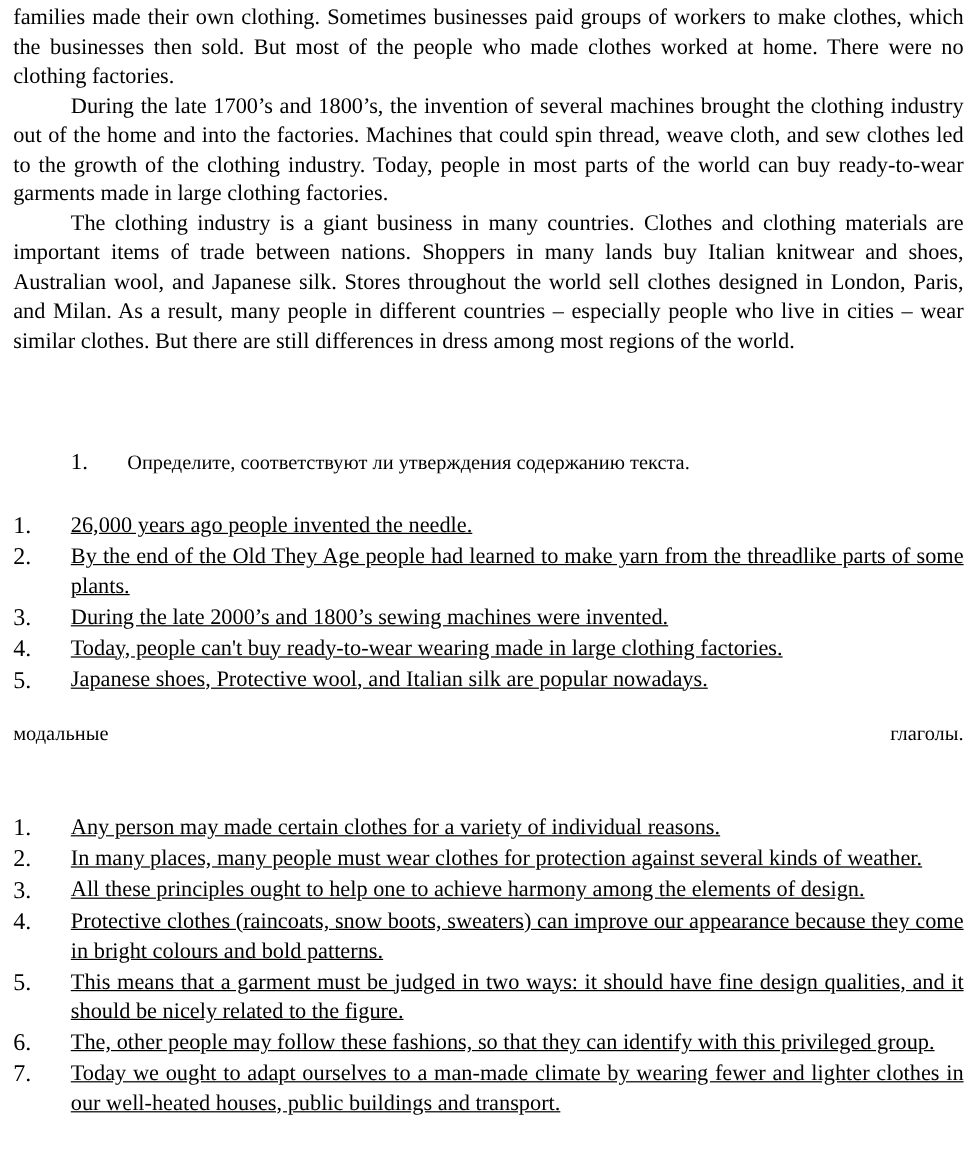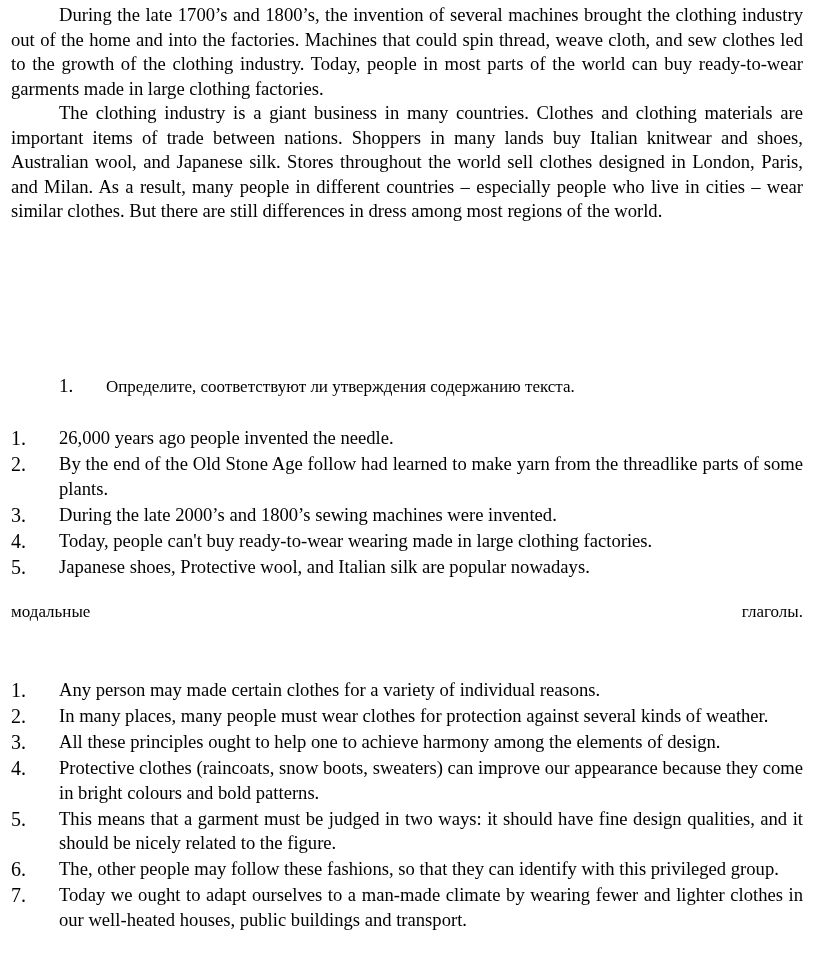--- a/index.html
+++ b/index.html
@@ -20,42 +20,43 @@
   .task-head .num { display: inline-block; width: 47px; font-size: 19px; }
   .task1 { top: 371px; padding-left: 48px; }
   .task2 { top: 597px; text-align: justify; text-align-last: justify; }
   .task2 .line1 { display: block; padding-left: 48px; text-align: justify; text-align-last: justify; }
   .task2 .line2 { display: block; text-align: left; }
   .list { position: absolute; left: 0; width: 792px; margin: 0; padding: 0; list-style: none; }
   .list1 { top: 423px; }
   .list2 { top: 675px; }
   .item { position: relative; padding-left: 48px; line-height: 24.5px; margin-bottom: 1.5px; }
   .item .inum { position: absolute; left: 0; top: 0; font-size: 20px; }
-  .item .itext { display: block; text-align: justify; text-align-last: left; }
+  .item .itext { display: block; text-align: justify; text-align-last: left; text-decoration: underline; }
   .list1 .item.wide .itext { text-align-last: left; }
 </style>
 </head>
 <body>
 
 <div class="page">
+  <p class="para">families made their own clothing. Sometimes businesses paid groups of workers to make clothes, which the businesses then sold. But most of the people who made clothes worked at home. There were no clothing factories.</p>
   <p class="para indent">During the late 1700’s and 1800’s, the invention of several machines brought the clothing industry out of the home and into the factories. Machines that could spin thread, weave cloth, and sew clothes led to the growth of the clothing industry. Today, people in most parts of the world can buy ready-to-wear garments made in large clothing factories.</p>
   <p class="para indent">The clothing industry is a giant business in many countries. Clothes and clothing materials are important items of trade between nations. Shoppers in many lands buy Italian knitwear and shoes, Australian wool, and Japanese silk. Stores throughout the world sell clothes designed in London, Paris, and Milan. As a result, many people in different countries – especially people who live in cities – wear similar clothes. But there are still differences in dress among most regions of the world.</p>
 
   <div class="task-head task1">
     <span class="num">1.</span><span>Определите, соответствуют ли утверждения содержанию текста.</span>
   </div>
 
   <ul class="list list1">
     <li class="item">
         <span class="inum">1.</span>
         <span class="itext">26,000 years ago people invented the needle.</span>
       </li>
     <li class="item wide">
         <span class="inum">2.</span>
-        <span class="itext">By the end of the Old Stone Age follow had learned to make yarn from the threadlike parts of some plants.</span>
+        <span class="itext">By the end of the Old They Age people had learned to make yarn from the threadlike parts of some plants.</span>
       </li>
     <li class="item">
         <span class="inum">3.</span>
         <span class="itext">During the late 2000’s and 1800’s sewing machines were invented.</span>
       </li>
     <li class="item">
         <span class="inum">4.</span>
         <span class="itext">Today, people can't buy ready-to-wear wearing made in large clothing factories.</span>
       </li>
     <li class="item">

